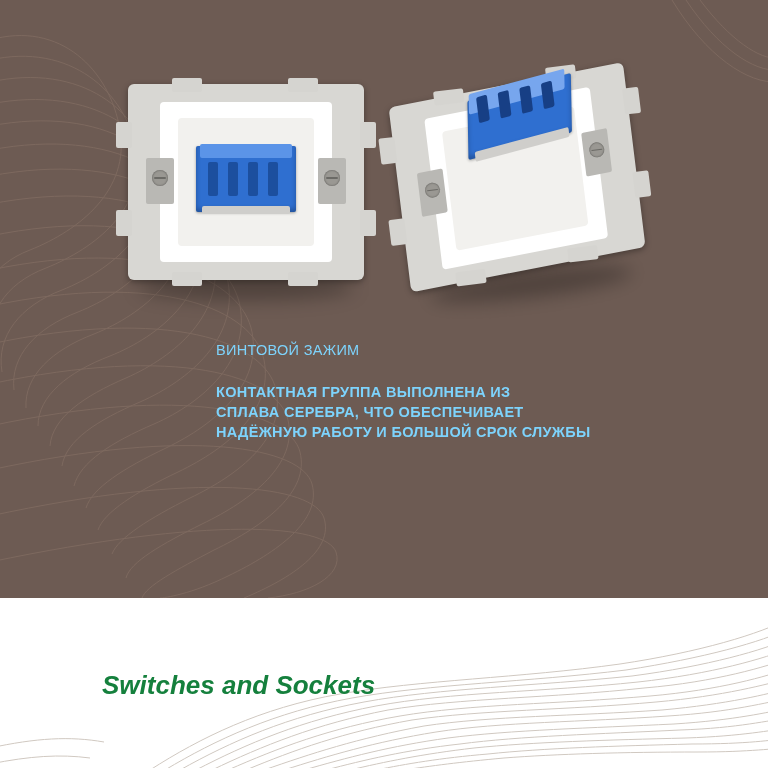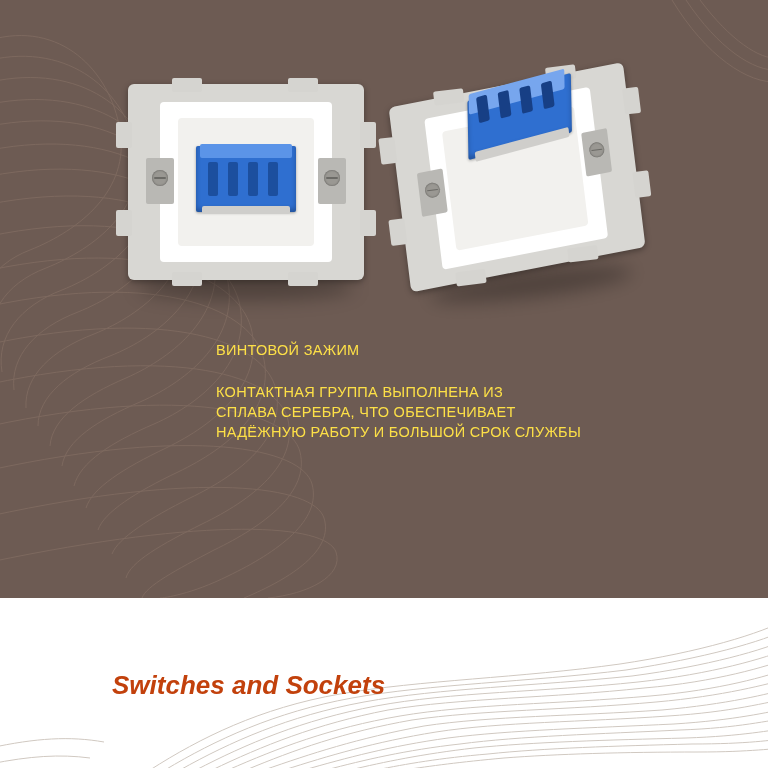--- a/index.html
+++ b/index.html
@@ -107,51 +107,51 @@
     position: absolute;
     left: 216px;
     top: 340px;
     width: 460px;
     color: #ffffff;
   }
   .para {
     font-size: 14.5px;
     line-height: 20px;
     letter-spacing: 0.3px;
-    color: #fde047;
+    color: #7dd3fc;
     margin: 0 0 22px 0;
     white-space: pre-line;
   }
-  .para:last-child { margin-bottom: 16px; }
+  .para:last-child { margin-bottom: 16px; font-weight: bold; }
 
   
   #bottom-panel {
     position: absolute;
     left: 0;
     top: 598px;
     width: 768px;
     height: 170px;
     background: #ffffff;
     overflow: hidden;
   }
   #bottom-contour {
     position: absolute;
     left: 0; top: 0;
     width: 768px;
     height: 170px;
     opacity: 0.85;
   }
   #brand-title {
     position: absolute;
-    left: 112px;
+    left: 102px;
     top: 670px;
     font-size: 26px;
     font-style: italic;
     font-weight: bold;
-    color: #c2410c;
+    color: #15803d;
     letter-spacing: 0px;
   }
 </style>
 </head>
 <body>
 
 <div id="page">
 
   <div id="top-panel">
     <svg id="top-contour" viewBox="0 0 768 598" preserveAspectRatio="none">

